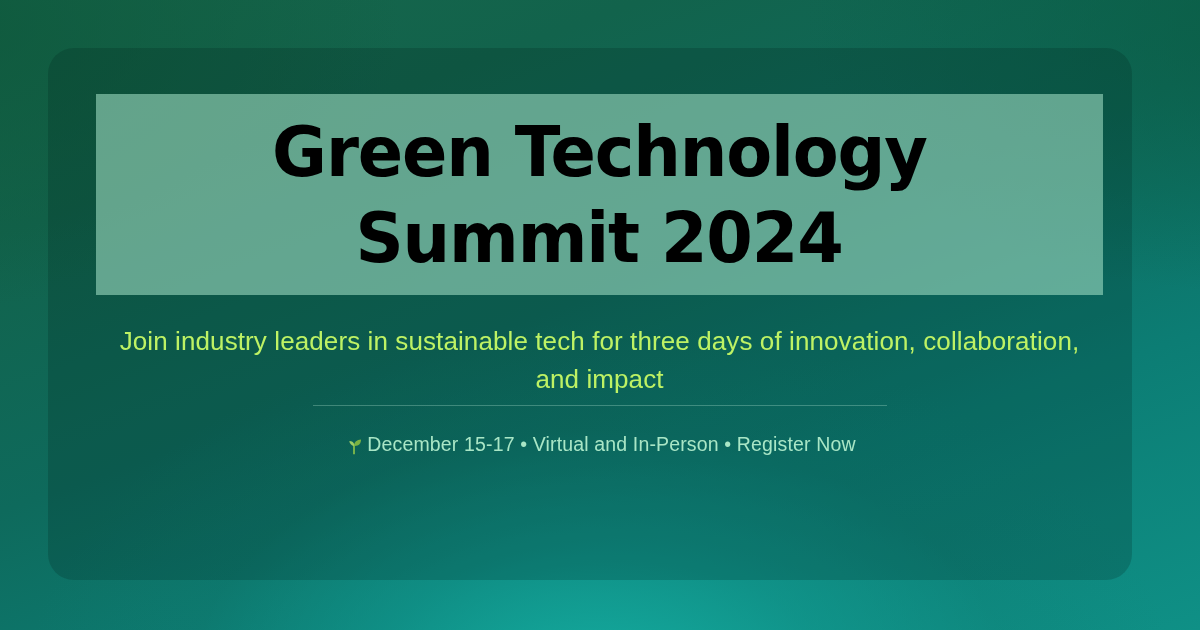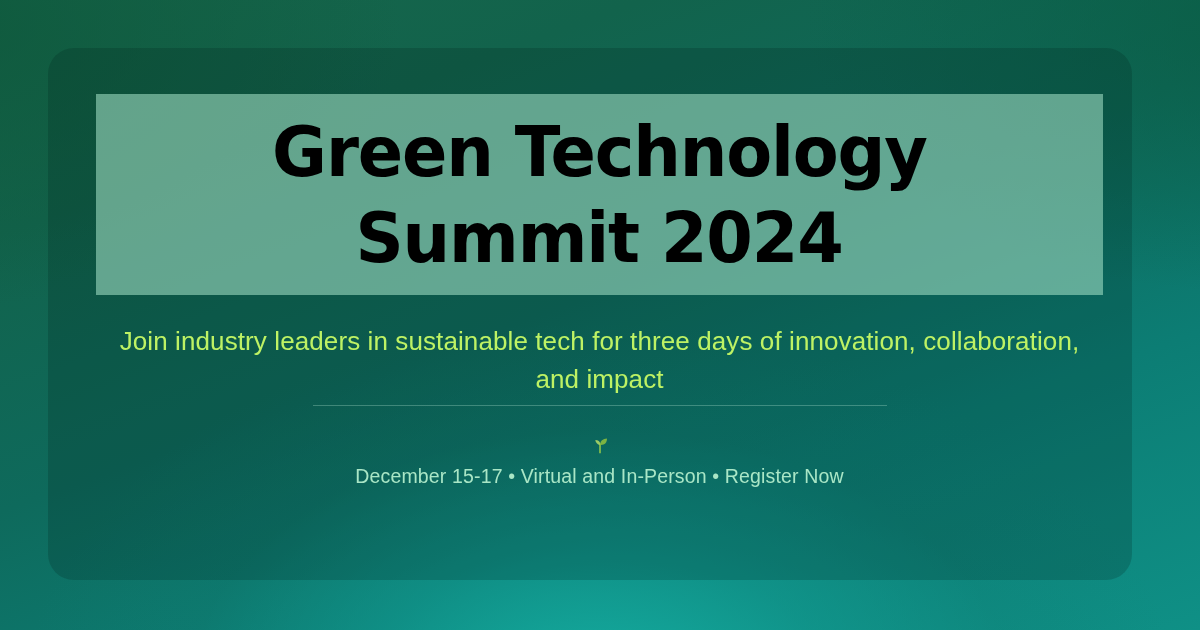--- a/index.html
+++ b/index.html
@@ -106,22 +106,21 @@
 
   
   .meta {
     position: absolute;
     left: 48px;
     top: 384px;
     width: 1007px;
     display: flex;
     align-items: center;
     justify-content: center;
-    gap: 9px;
-    flex-direction: column;
+    gap: 2px;
   }
   .meta-icon {
     width: 22px;
     height: 22px;
     display: block;
     flex: 0 0 auto;
     margin-top: 1px;
   }
   .meta-text {
     color: #a9e6c6;

